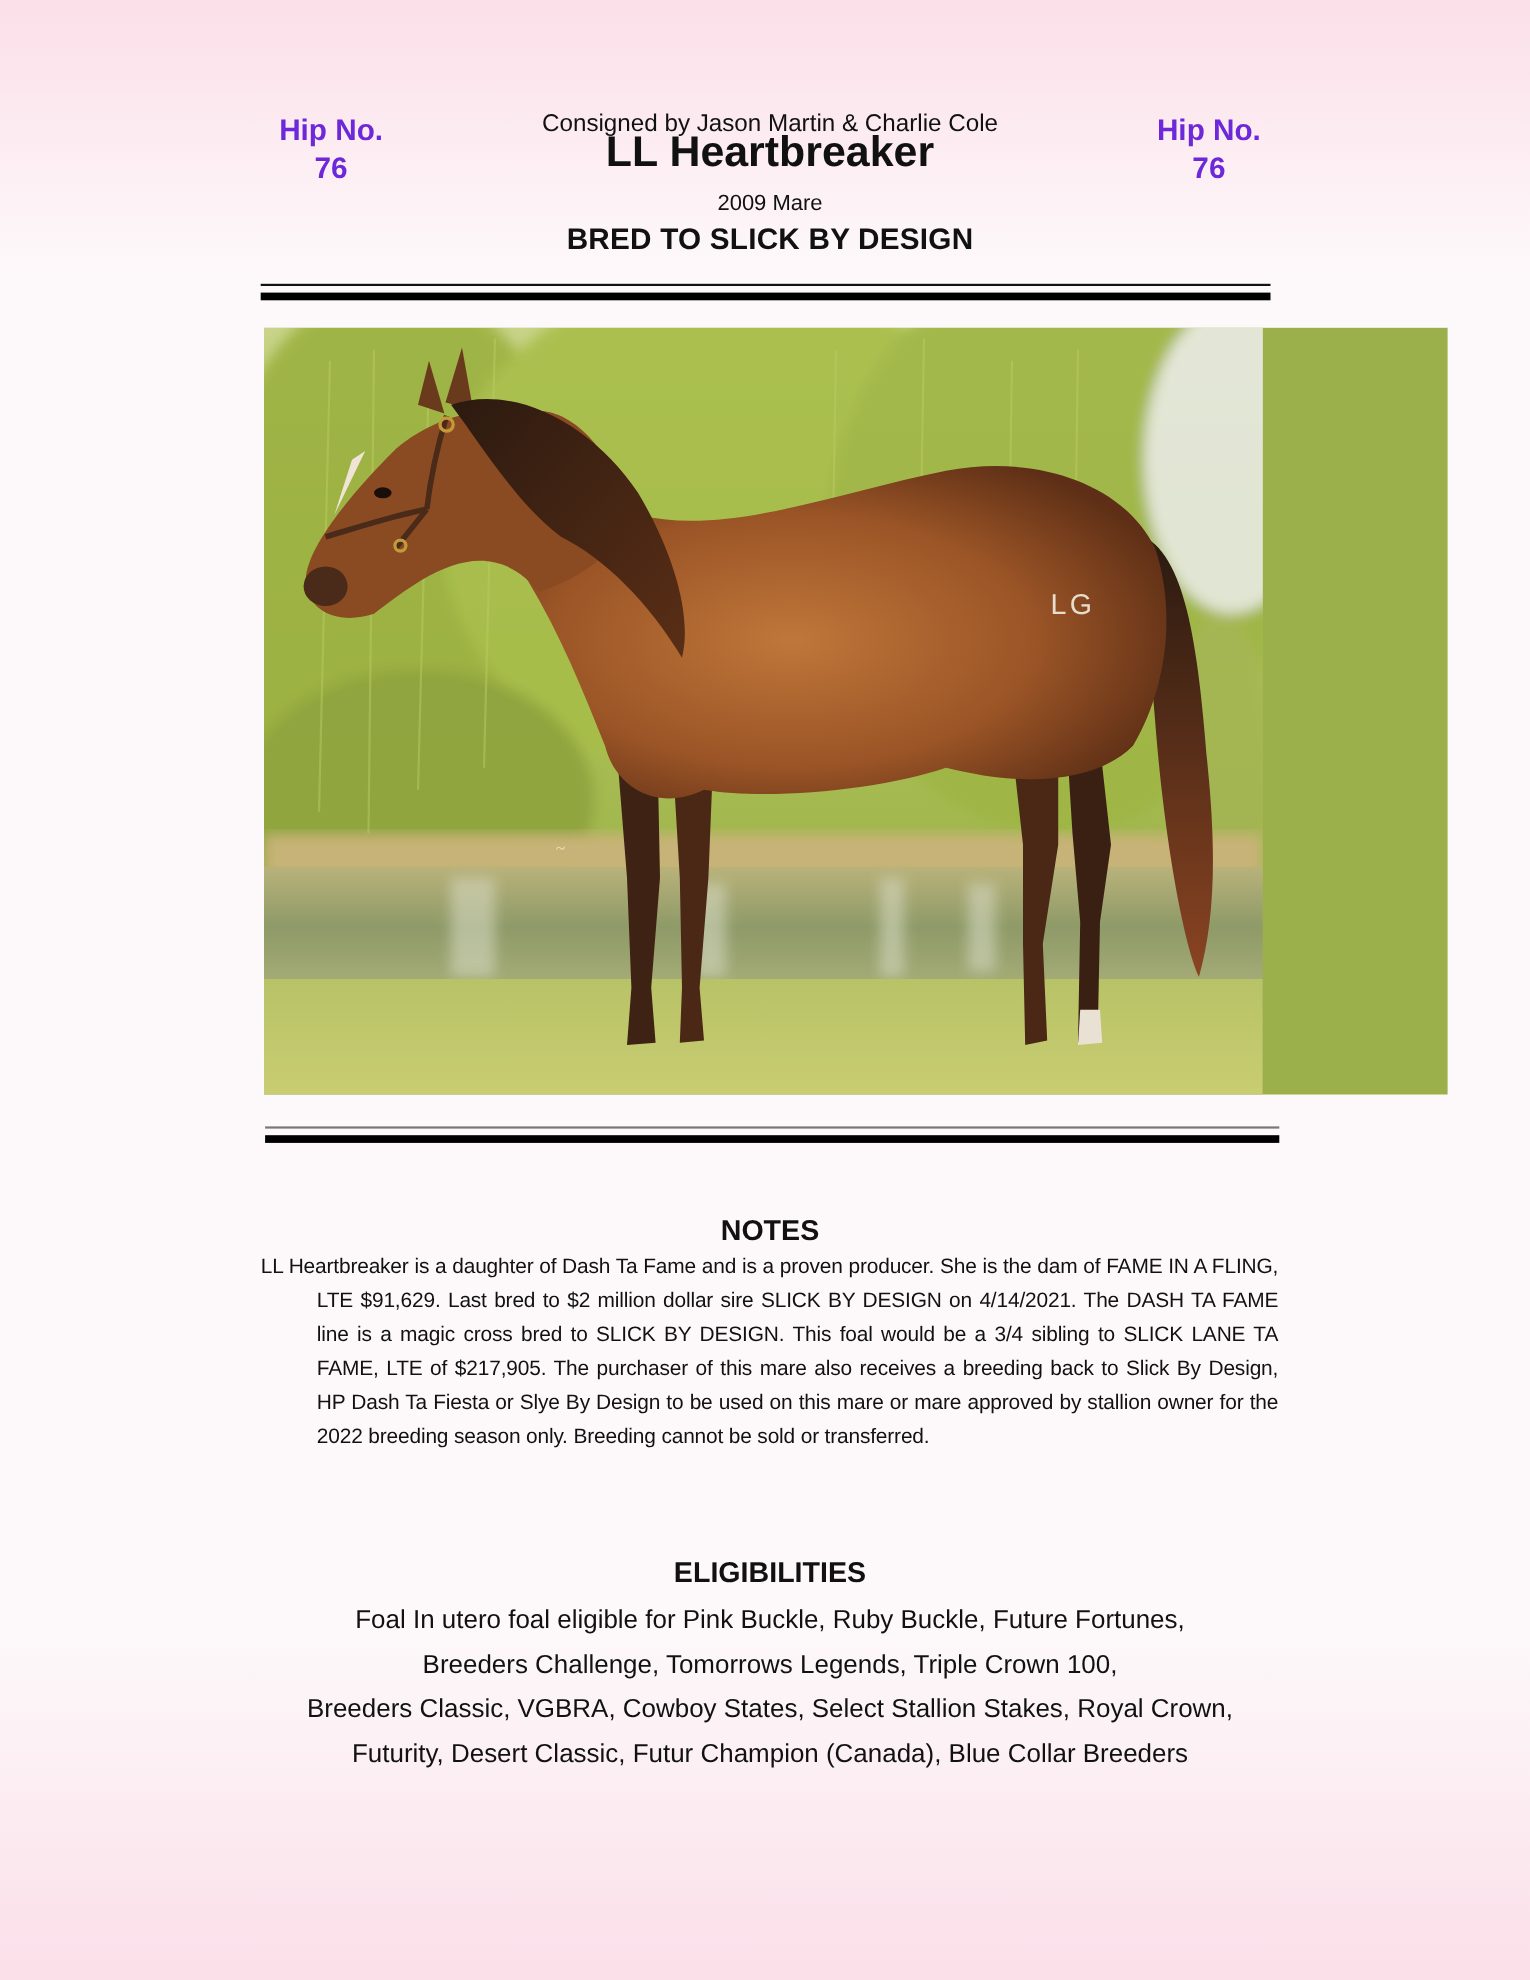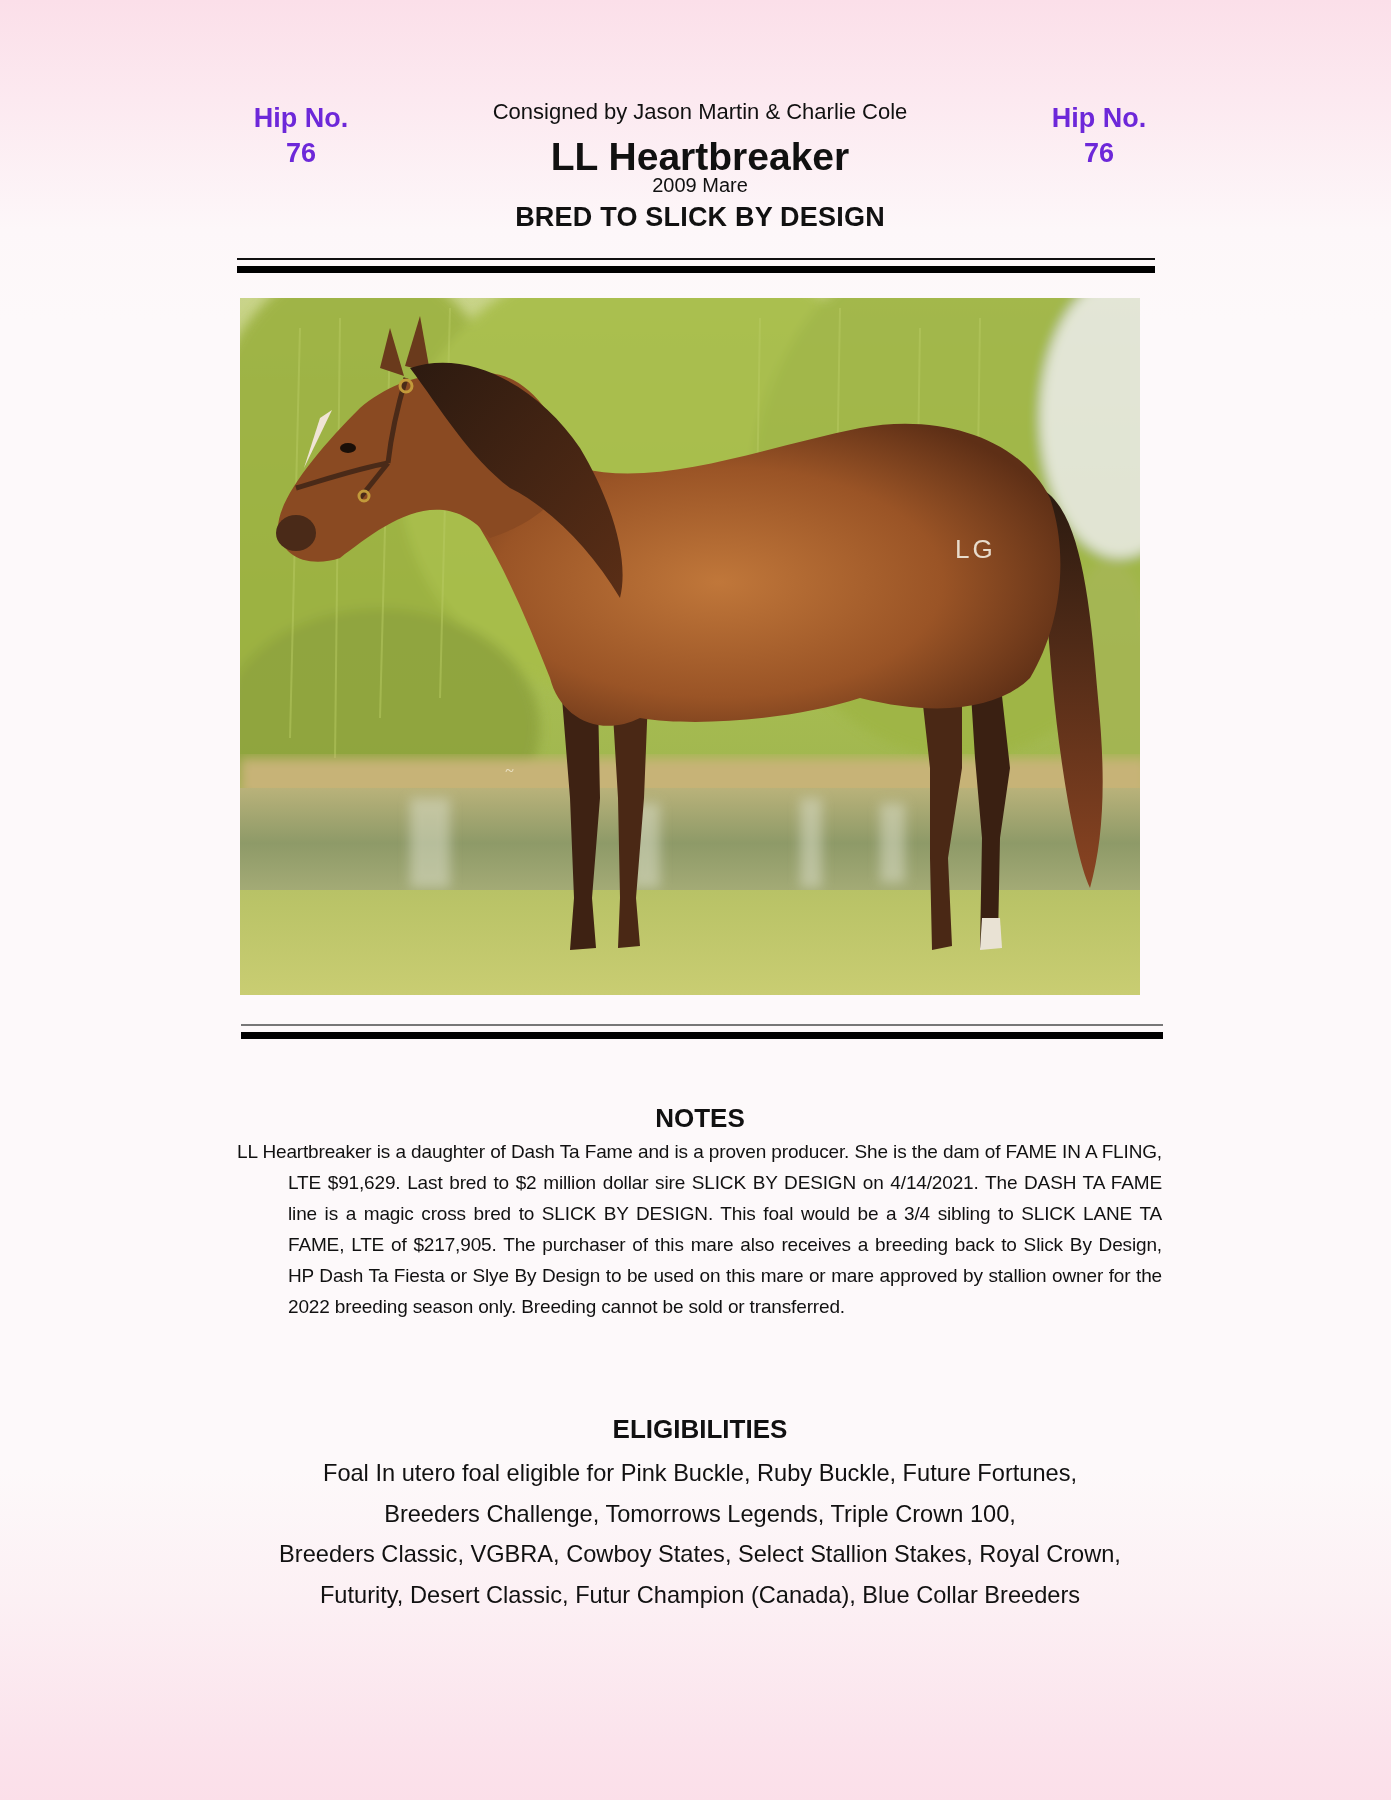--- a/index.html
+++ b/index.html
@@ -12,29 +12,29 @@
     color: #111;
   }
   .hip {
     position: absolute; top: 101px; width: 180px; text-align: center;
     font-weight: bold; font-size: 27px; line-height: 35px; color: #6d28d9;
   }
   .hip-left { left: 211px; }
   .hip-right { left: 1009px; }
   .center-col { position: absolute; left: 300px; width: 800px; text-align: center; }
   .consigned { top: 99px; font-size: 22px; line-height: 26px; }
-  .name { top: 134px; font-size: 39px; font-weight: bold; line-height: 46px; }
+  .name { top: 116px; font-size: 39px; font-weight: bold; line-height: 46px; }
   .age { top: 173px; font-size: 20px; line-height: 24px; }
   .bred { top: 201px; font-size: 27px; font-weight: bold; line-height: 32px; letter-spacing: 0.2px; text-align: center; }
 
   .rule-thin { position: absolute; height: 1.5px; background: #111; }
   .rule-thick { position: absolute; height: 7px; background: #000; }
 
   .photo {
-    position: absolute; left: 240px; top: 298px; width: 900px; height: 697px; overflow: hidden;
+    position: absolute; left: 240px; top: 298px; width: 1076px; height: 697px; overflow: hidden;
     background: #9bb04a;
   }
   .photo svg { display: block; }
 
   .section-title {
     position: absolute; left: 0; width: 1400px; text-align: center;
     font-size: 26px; font-weight: bold; line-height: 30px;
   }
   .notes-body {
     position: absolute; left: 237px; width: 925px; top: 1136px;

